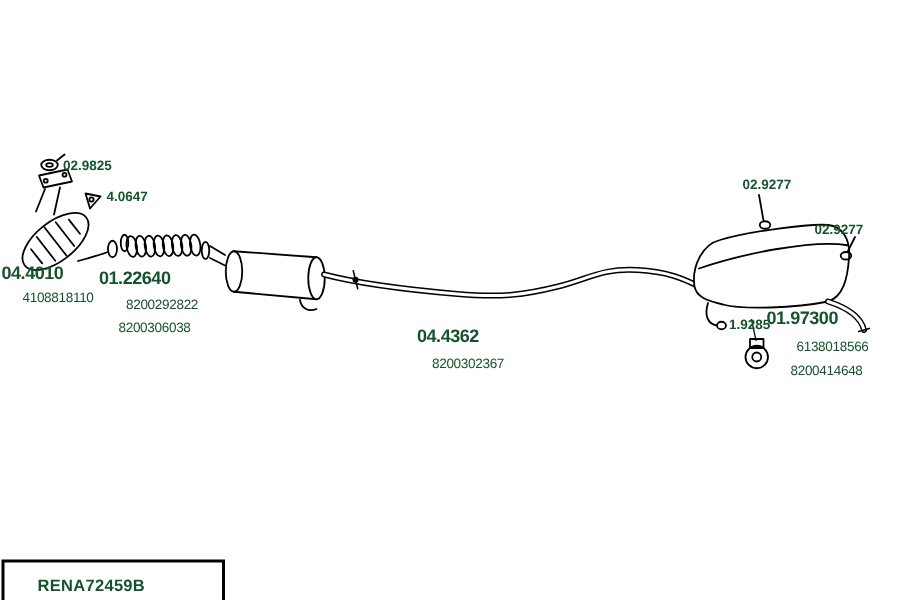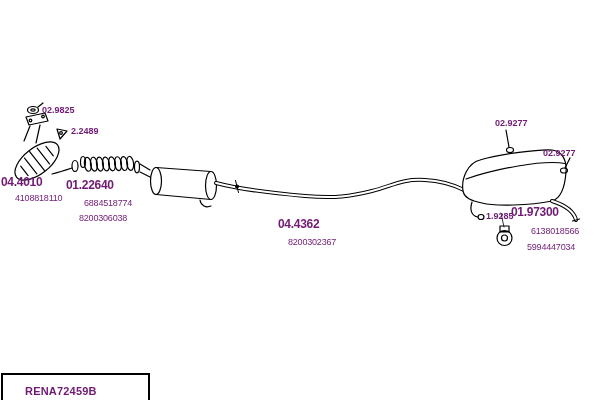--- a/index.html
+++ b/index.html
@@ -1,18 +1,18 @@
 <!DOCTYPE html>
 <html><head>
 <meta charset="utf-8">
 <style>
   html,body{margin:0;padding:0;background:#fff;}
   #stage{
     position:relative;width:600px;height:400px;background:#ffffff;
-    font-family:"Liberation Sans",sans-serif;color:#701a75;overflow:hidden;
+    font-family:"Liberation Sans",sans-serif;color:#14532d;overflow:hidden;
   }
   #stage svg{position:absolute;left:0;top:0;}
   .lbl{position:absolute;white-space:nowrap;line-height:1;}
   .part-big{font-size:12px;font-weight:bold;letter-spacing:-0.3px;}
   .part-small{font-size:9px;font-weight:bold;}
   .code{font-size:9px;font-weight:normal;letter-spacing:-0.2px;}
   .ref-box{
     position:absolute;left:1px;top:373px;width:149px;height:36px;
     border:2px solid #000;display:flex;align-items:center;
     padding-left:22px;box-sizing:border-box;
@@ -113,39 +113,39 @@
         <circle cx="504.5" cy="238" r="7.5"></circle>
         <path d="M500,232 L509,232"></path>
         <circle cx="504.5" cy="238" r="3"></circle>
       </g>
 
     </g>
   </svg>
 
   <div class="lbl part-small" style="left:42px;top:106px">02.9825</div>
 
-  <div class="lbl part-small" style="left:71px;top:127px">2.2489</div>
+  <div class="lbl part-small" style="left:71px;top:127px">4.0647</div>
 
   <div class="lbl part-big" style="left:1px;top:176px">04.4010</div>
   <div class="lbl code" style="left:15px;top:194px">4108818110</div>
 
   <div class="lbl part-big" style="left:66px;top:179px">01.22640</div>
-  <div class="lbl code" style="left:84px;top:199px">6884518774</div>
+  <div class="lbl code" style="left:84px;top:199px">8200292822</div>
   <div class="lbl code" style="left:79px;top:214px">8200306038</div>
 
   <div class="lbl part-big" style="left:278px;top:218px">04.4362</div>
   <div class="lbl code" style="left:288px;top:238px">8200302367</div>
 
   <div class="lbl part-small" style="left:495px;top:119px">02.9277</div>
 
   <div class="lbl part-small" style="left:543px;top:149px">02.9277</div>
 
   <div class="lbl part-small" style="left:486px;top:212px">1.9285</div>
 
   <div class="lbl part-big" style="left:511px;top:206px">01.97300</div>
   <div class="lbl code" style="left:531px;top:227px">6138018566</div>
-  <div class="lbl code" style="left:527px;top:243px">5994447034</div>
+  <div class="lbl code" style="left:527px;top:243px">8200414648</div>
 
   <div class="ref-box">
     <span>RENA72459B</span>
   </div>
 
 </div>
 
 </body></html>

